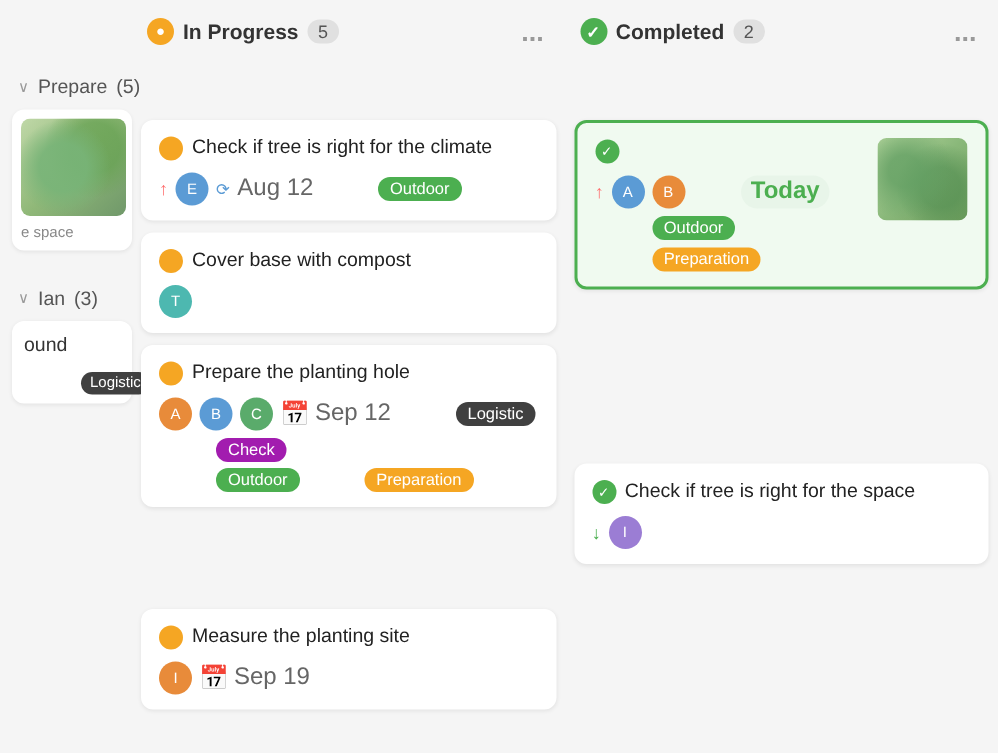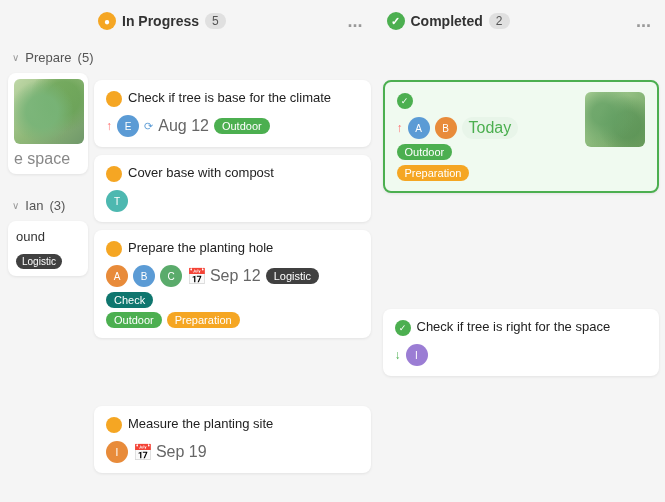--- a/index.html
+++ b/index.html
@@ -168,36 +168,38 @@
     .avatar.green { background: #5aab6b; }
     .avatar.purple { background: #9b7dd4; }
     .avatar.teal { background: #4db8b0; }
 
     .tag {
       border-radius: 12px;
       padding: 2px 8px;
       font-size: 11px;
       font-weight: 500;
       color: white;
+      margin-left: 38px;
     }
 
     .date-tag {
       display: flex;
       align-items: center;
       gap: 3px;
       font-size: 16px;
       color: #666;
     }
 
     .date-tag.today {
       background: #e8f5e9;
       color: #4caf50;
       padding: 2px 7px;
       border-radius: 12px;
-      font-weight: 400;
+      font-weight: 700;
+      margin-left: 32px;
     }
 
     .arrow-up { color: #ff6b6b; font-size: 12px; }
     .arrow-down { color: #4caf50; font-size: 12px; }
     .sync-icon { color: #5b9bd5; font-size: 11px; }
 
     .card-image {
       width: 60px;
       height: 55px;
       border-radius: 6px;
@@ -237,21 +239,21 @@
     .left-card-image-content {
       width: 100%;
       height: 100%;
       background: 
         radial-gradient(circle at 40% 50%, rgba(120,180,120,0.9) 30%, transparent 60%),
         radial-gradient(circle at 70% 30%, rgba(100,160,80,0.7) 25%, transparent 50%),
         linear-gradient(135deg, #c0d8a8, #90b878, #70986a);
     }
 
     .tag.logistic { background: #404040; }
-    .tag.check { background: #0f766e; }
+    .tag.check { background: #a21caf; }
     .tag.outdoor { background: #4caf50; }
     .tag.preparation { background: #f5a623; }
 
     .columns-outer {
       display: flex;
       height: 100%;
     }
 
     .left-col {
       width: 88px;
@@ -330,21 +332,21 @@
       <div class="group-header">
         <span class="chevron">∨</span>
         <span>Prepare</span>
         <span>(5)</span>
       </div>
 
       <div class="card" style="padding: 6px;">
         <div class="left-card-image">
           <div class="left-card-image-content"></div>
         </div>
-        <div style="font-size:16px;color:#888;">e space</div>
+        <div style="font-size:10px;color:#888;">e space</div>
       </div>
 
       <div class="group-header" style="margin-top: 8px;">
         <span class="chevron">∨</span>
         <span>Ian</span>
         <span>(3)</span>
       </div>
 
       <div class="card" style="padding: 8px 8px;">
         <div style="margin-bottom: 4px; height: 20px;">ound</div>
@@ -352,21 +354,21 @@
       </div>
     </div>
 
     <div class="middle-col">
 
       <div style="height: 38px;"></div>
 
       <div class="card">
         <div class="card-title">
           <div class="status-dot yellow"></div>
-          <span>Check if tree is base for the climate</span>
+          <span>Check if tree is right for the climate</span>
         </div>
         <div class="card-meta">
           <span class="arrow-up">↑</span>
           <div class="avatar blue">E</div>
           <span class="sync-icon">⟳</span>
           <div class="date-tag">
             <span>Aug 12</span>
           </div>
           <span class="tag outdoor">Outdoor</span>
         </div>

